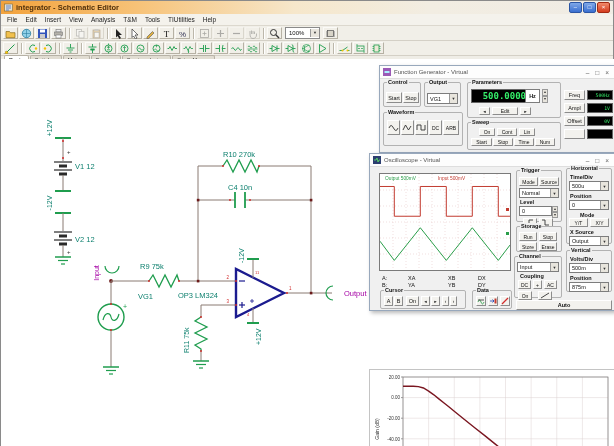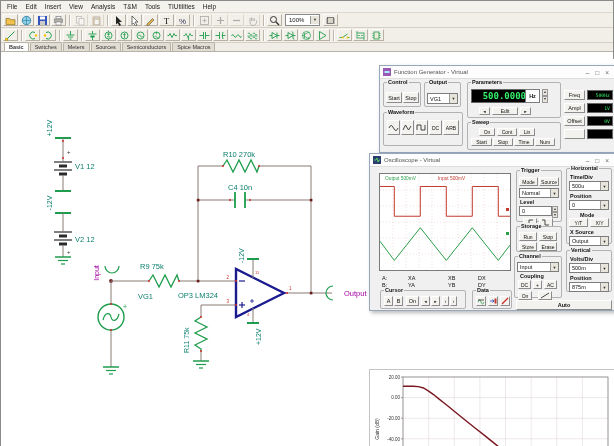--- a/index.html
+++ b/index.html
@@ -59,20 +59,32 @@
 
   .bwin{position:absolute;left:368px;top:310px;width:246px;height:136px;background:#fff;border:1px solid #c4c4c4;box-sizing:border-box}
   #bode-svg text{font-family:"Liberation Sans",sans-serif}
   .axlbl{position:absolute;font-size:5.5px;color:#333;text-align:center}
 </style>
 </head>
 <body>
 
 <div class="app">
 
+  <div class="titlebar">
+    <svg width="9" height="9" viewBox="0 0 9 9">
+        <rect x="0.5" y="1" width="8" height="7" fill="#e8e2d2" stroke="#7a6a3a" stroke-width=".6"></rect>
+        <path d="M2 3h5M2 5h5M2 7h3" stroke="#3a6fd0" stroke-width=".8"></path>
+      </svg>
+    <span class="title">integrator - Schematic Editor</span>
+    <div class="winbtns">
+      <div class="wb">–</div>
+      <div class="wb">□</div>
+      <div class="wb close">×</div>
+    </div>
+  </div>
 
   <div class="menubar">
     <span class="mi">File</span>
     <span class="mi">Edit</span>
     <span class="mi">Insert</span>
     <span class="mi">View</span>
     <span class="mi">Analysis</span>
     <span class="mi">T&amp;M</span>
     <span class="mi">Tools</span>
     <span class="mi">TIUtilities</span>

